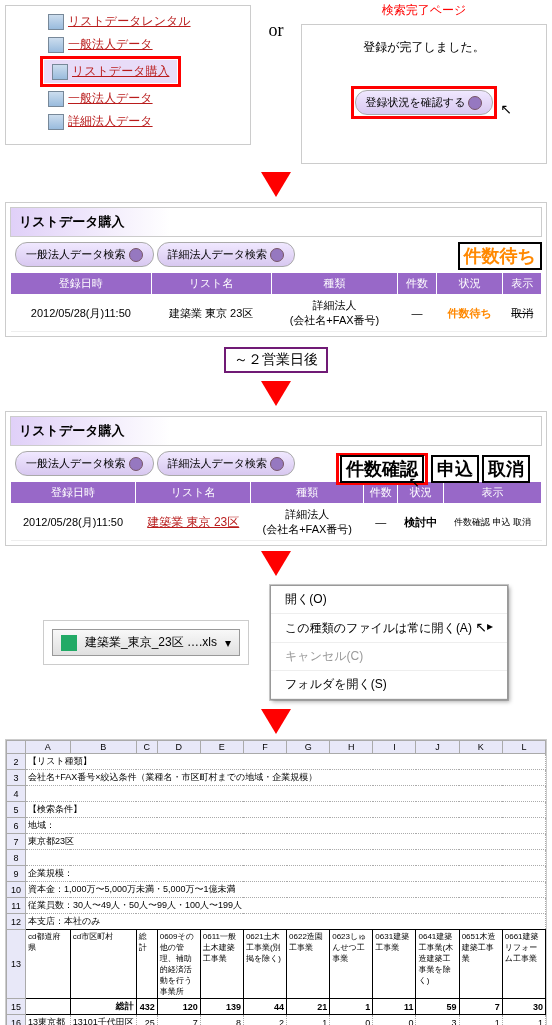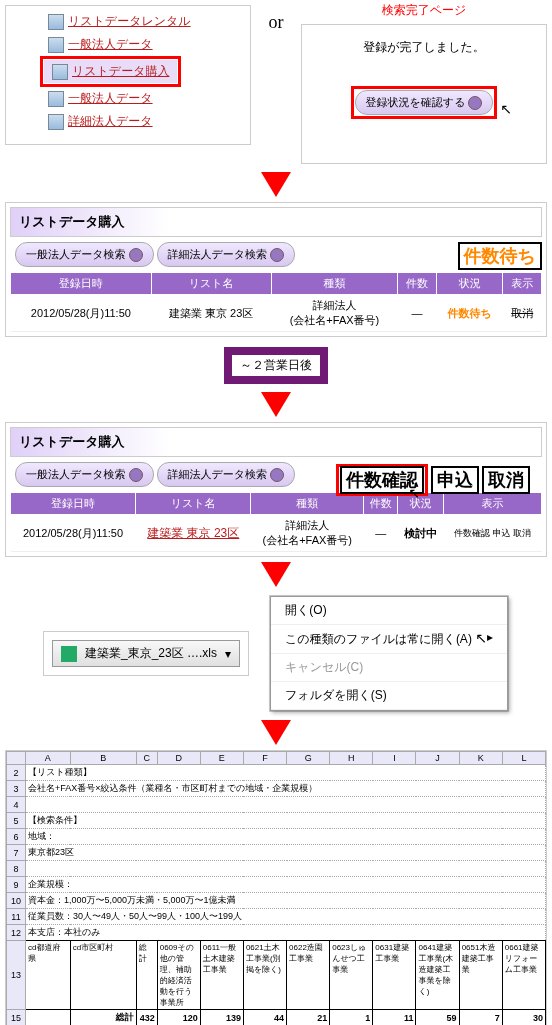--- a/index.html
+++ b/index.html
@@ -4,32 +4,32 @@
 <style>
 body{margin:0;font-family:"MS PGothic","Meiryo",sans-serif;font-size:11px;background:#fff;width:552px}
 .sec{border:1px solid #ccc;margin:5px;padding:4px;position:relative}
 .red-title{color:#f00;font-size:12px;text-align:center;margin:2px}
 .flex{display:flex}
 .col{flex:1}
 .link{color:#b91c1c;text-decoration:underline;font-size:12px}
 .nav-item{display:flex;align-items:center;gap:4px;padding:3px 8px}
 .icon-box{width:14px;height:14px;background:linear-gradient(#cde,#9bd);border:1px solid #789;display:inline-block}
 .hl{border:3px solid #f00;padding:1px;display:inline-block}
-.or{font-size:18px;font-family:serif;text-align:center;margin:12px 0}
+.or{font-size:18px;font-family:serif;text-align:center;margin:20px 0}
 .btn-purple{background:linear-gradient(#f0e8ff,#d8c8f0);border:1px solid #aaa;border-radius:12px;padding:4px 10px;font-size:11px;display:inline-flex;align-items:center;gap:3px}
 .btn-circle{width:12px;height:12px;border-radius:50%;background:#9678c0;border:1px solid #756;display:inline-block}
 .arrow-down{width:0;height:0;border-left:15px solid transparent;border-right:15px solid transparent;border-top:25px solid #f00;margin:3px auto}
 .panel-title{background:linear-gradient(90deg,#e0d0f8,#fff 30%);padding:5px 8px;font-size:13px;font-weight:bold;border:1px solid #ccc}
 .tbl{width:100%;border-collapse:collapse;font-size:11px}
 .tbl th{background:#9868c8;color:#fff;padding:3px;border:1px solid #fff;font-weight:normal}
 .tbl td{padding:3px;text-align:center;border-bottom:1px solid #eee}
 .orange{color:#f80;font-weight:bold}
 .badge{border:2px solid #000;padding:2px 4px;font-weight:bold;font-size:13px;background:#fff}
 .badge-lg{font-size:18px}
-.red-box{border:8px solid #701a75;padding:2px 8px;font-size:12px;display:inline-block;margin:5px auto}
+.red-box{border:2px solid #701a75;padding:2px 8px;font-size:14px;display:inline-block;margin:5px auto}
 .cursor{position:absolute;font-size:14px}
 .dlbar{background:linear-gradient(#f8f8f8,#e0e0e0);border:1px solid #999;padding:4px 8px;display:inline-flex;align-items:center;gap:8px;font-size:12px}
 .menu{background:#fff;border:1px solid #999;box-shadow:2px 2px 4px rgba(0,0,0,0.3);font-size:12px}
 .menu div{padding:5px 14px;border-bottom:1px solid #eee}
 .xl{font-size:9px;border-collapse:collapse;width:100%}
 .xl td,.xl th{border:1px dotted #aaa;padding:1px 2px;white-space:nowrap;overflow:hidden}
 .xl .h{background:#e8e8f8;text-align:center;border:1px solid #aaa}
 .xl .r{text-align:right}
 .xl-row td{height:13px}
 .center{text-align:center}

